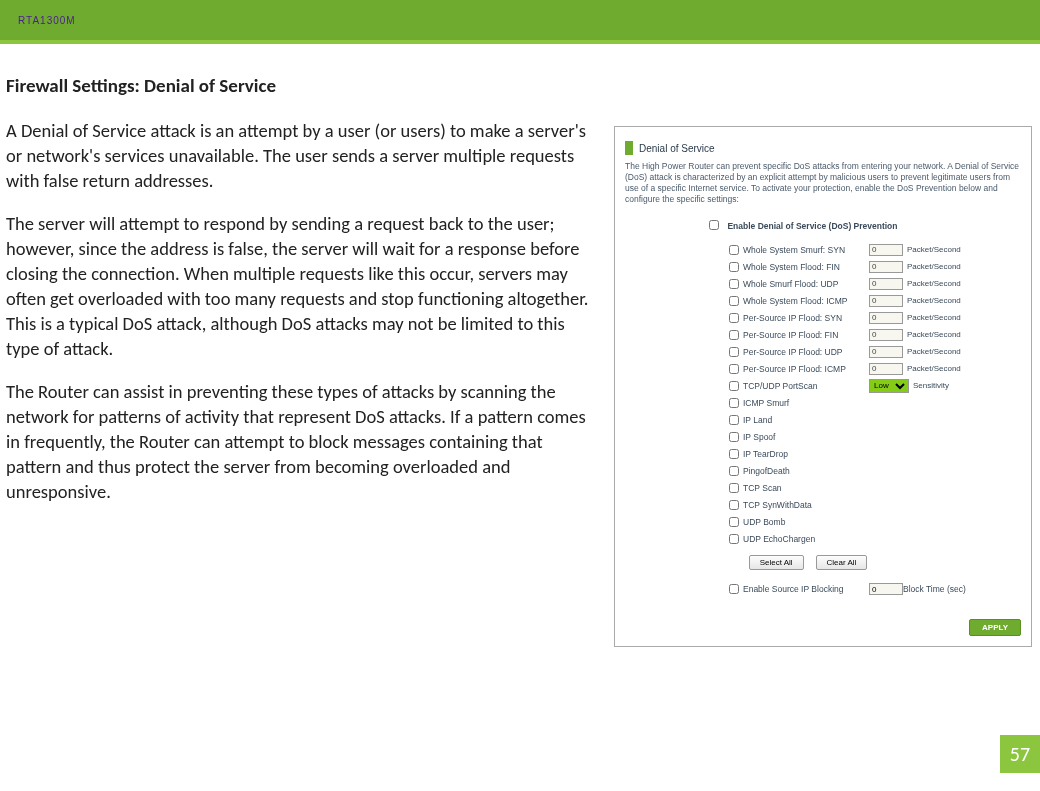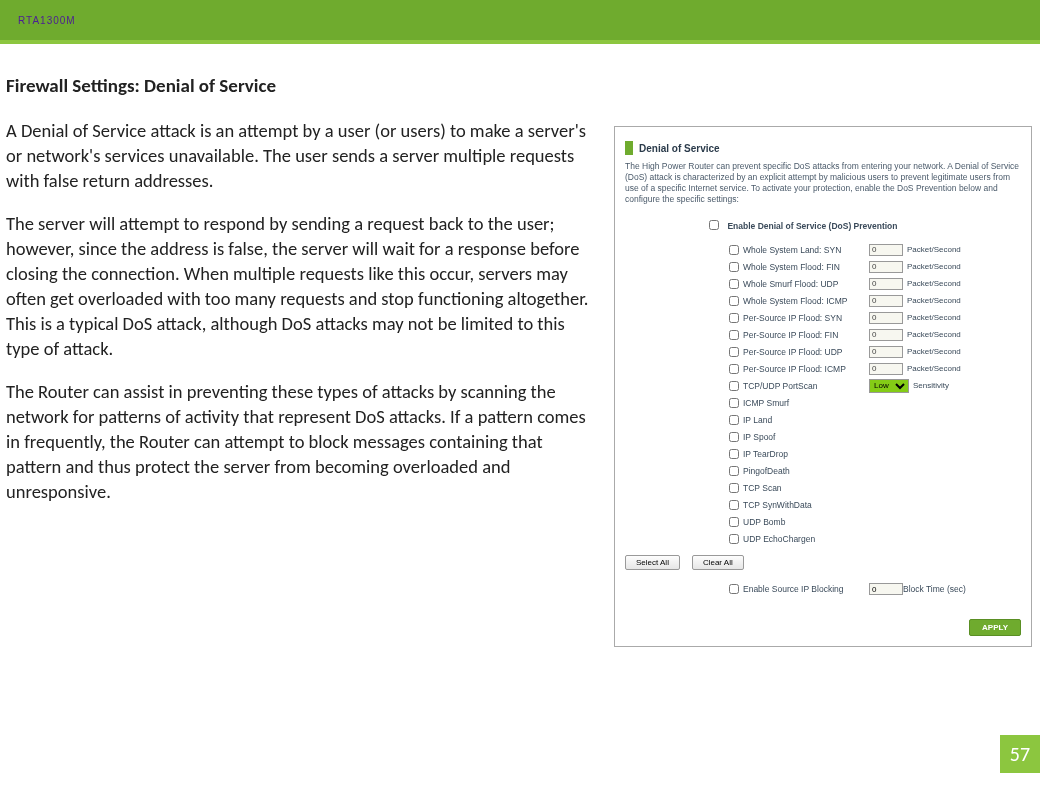--- a/index.html
+++ b/index.html
@@ -72,21 +72,21 @@
     align-items: center;
     margin-bottom: 6px;
   }
   .green-chip {
     width: 8px;
     height: 14px;
     background: #6fab2e;
     margin-right: 6px;
   }
   .panel-title {
-    font-weight: bold;
+    font-weight: normal;
     font-size: 10px;
     color: #2a3a4a;
   }
   .panel-desc {
     font-size: 8.5px;
     line-height: 1.3;
     color: #4a5a6a;
     margin-bottom: 10px;
   }
   .enable-row {
@@ -134,21 +134,21 @@
     border: 1px solid #999;
     background: #84cc16;
   }
   .opt-row .unit {
     margin-left: 4px;
     font-size: 8px;
   }
   .btn-row {
     display: flex;
     gap: 12px;
-    justify-content: flex-start;
+    justify-content: center;
     margin: 8px 30px 0 0;
   }
   .mini-btn {
     font-size: 8px;
     padding: 2px 10px;
     background: linear-gradient(#fdfdfd,#e6e6e6);
     border: 1px solid #999;
     border-radius: 2px;
     cursor: pointer;
   }
@@ -227,21 +227,21 @@
 
       <div class="enable-row">
         <input type="checkbox" class="cb" style="">
         <label>Enable Denial of Service (DoS) Prevention</label>
       </div>
 
       <div class="opt-rows" id="rate-rows">
           <div class="opt-row">
             <div class="opt-label">
               <input type="checkbox" class="cb" style="">
-              <span>Whole System Land: SYN</span>
+              <span>Whole System Smurf: SYN</span>
             </div>
             <div class="opt-val"><input type="text" value="0" style=""></div>
             <span class="unit">Packet/Second</span>
           </div>
           <div class="opt-row">
             <div class="opt-label">
               <input type="checkbox" class="cb" style="">
               <span>Whole System Flood: FIN</span>
             </div>
             <div class="opt-val"><input type="text" value="0" style=""></div>

